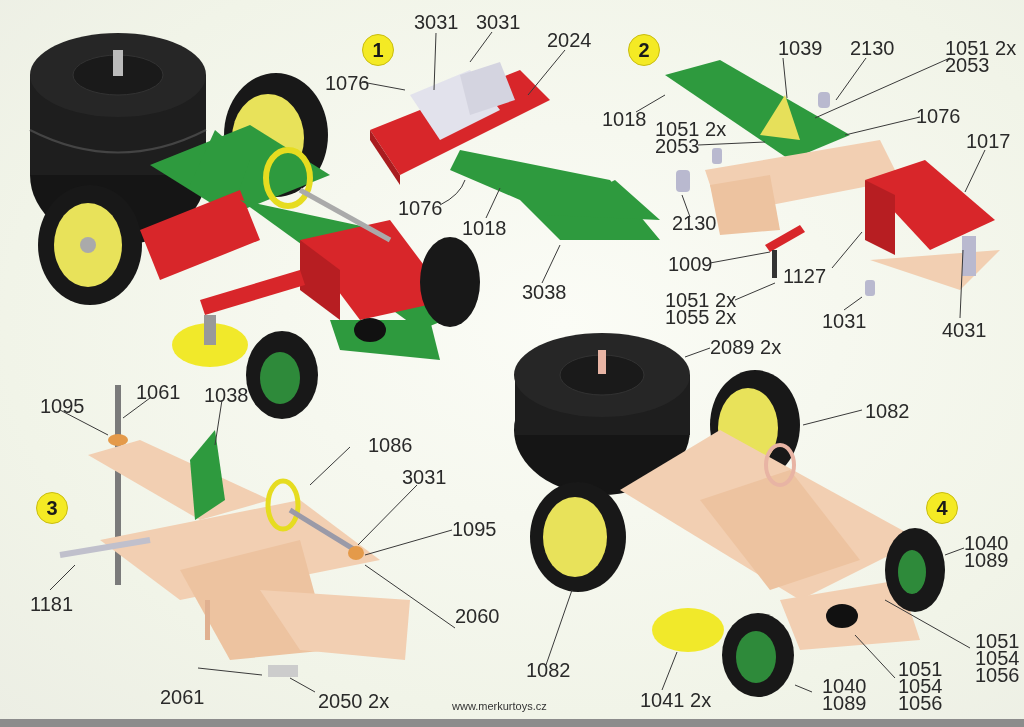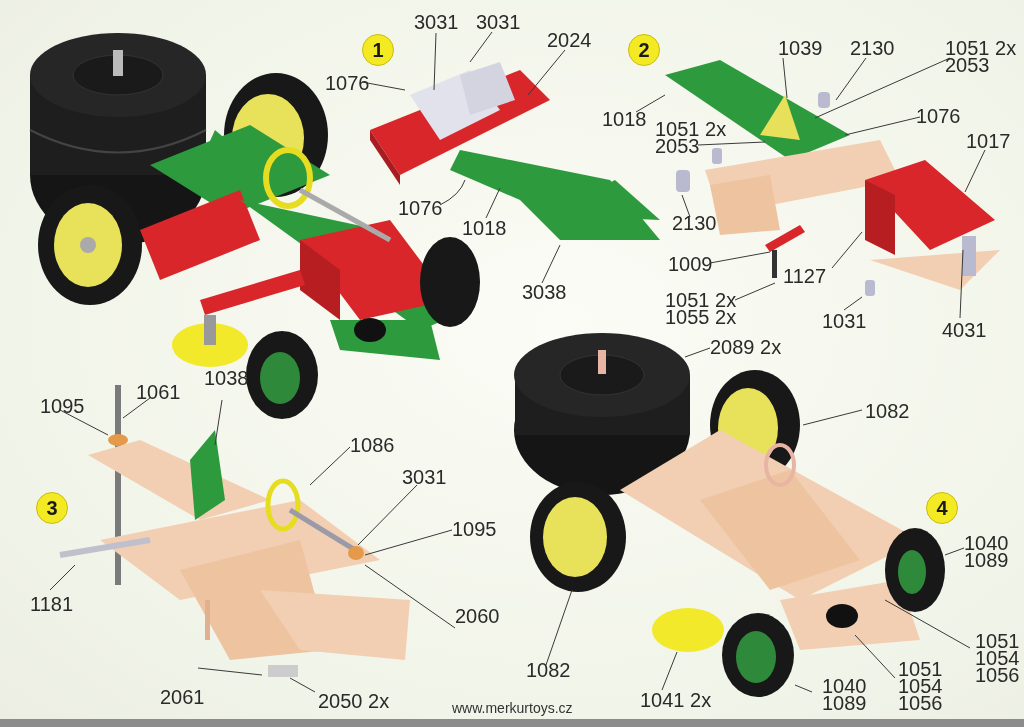--- a/index.html
+++ b/index.html
@@ -2,21 +2,21 @@
 <html><head>
 <meta charset="utf-8">
 <style>
   html,body{margin:0;padding:0;}
   body{width:1024px;height:727px;overflow:hidden;background:#f4f6ee;font-family:"Liberation Sans",sans-serif;position:relative;}
   .canvas{position:absolute;left:0;top:0;width:1024px;height:719px;background:radial-gradient(ellipse at 55% 45%,#fbfcf6 0%,#f1f4e8 70%,#eceee4 100%);}
   .bottom-bar{position:absolute;left:0;top:719px;width:1024px;height:8px;background:#8c8c8c;}
   svg.art{position:absolute;left:0;top:0;}
   .lbl{position:absolute;font-size:20px;color:#2a2a2a;line-height:17px;white-space:pre;}
   .step{position:absolute;width:30px;height:30px;border-radius:50%;background:#f4ea24;border:1px solid #c9bd10;font-weight:bold;font-size:20px;color:#1a1a1a;text-align:center;line-height:30px;}
-  .url{position:absolute;font-size:14px;color:#333;}
+  .url{position:absolute;font-size:11px;color:#333;}
 </style>
 </head>
 <body>
 
 <div class="canvas"></div>
 
 <svg class="art" width="1024" height="727">
 
   <g>
     <ellipse cx="118" cy="175" rx="88" ry="70" fill="#151515"></ellipse>
@@ -186,22 +186,22 @@
 <div class="lbl" style="left:672px;top:215px;">2130</div>
 <div class="lbl" style="left:668px;top:256px;">1009</div>
 <div class="lbl" style="left:783px;top:268px;">1127</div>
 <div class="lbl" style="left:665px;top:292px;">1051 2x
 1055 2x</div>
 <div class="lbl" style="left:822px;top:313px;">1031</div>
 <div class="lbl" style="left:942px;top:322px;">4031</div>
 
 <div class="lbl" style="left:40px;top:398px;">1095</div>
 <div class="lbl" style="left:136px;top:384px;">1061</div>
-<div class="lbl" style="left:204px;top:370px;text-align:center;">1038</div>
-<div class="lbl" style="left:350px;top:437px;">1086</div>
+<div class="lbl" style="left:204px;top:387px;text-align:center;">1038</div>
+<div class="lbl" style="left:368px;top:437px;">1086</div>
 <div class="lbl" style="left:402px;top:469px;">3031</div>
 <div class="lbl" style="left:452px;top:521px;">1095</div>
 <div class="lbl" style="left:30px;top:596px;">1181</div>
 <div class="lbl" style="left:455px;top:608px;">2060</div>
 <div class="lbl" style="left:160px;top:660px;margin-top:29px;">2061</div>
 <div class="lbl" style="left:318px;top:693px;">2050 2x</div>
 
 <div class="lbl" style="left:710px;top:339px;">2089 2x</div>
 <div class="lbl" style="left:865px;top:403px;">1082</div>
 <div class="lbl" style="left:964px;top:535px;">1040

